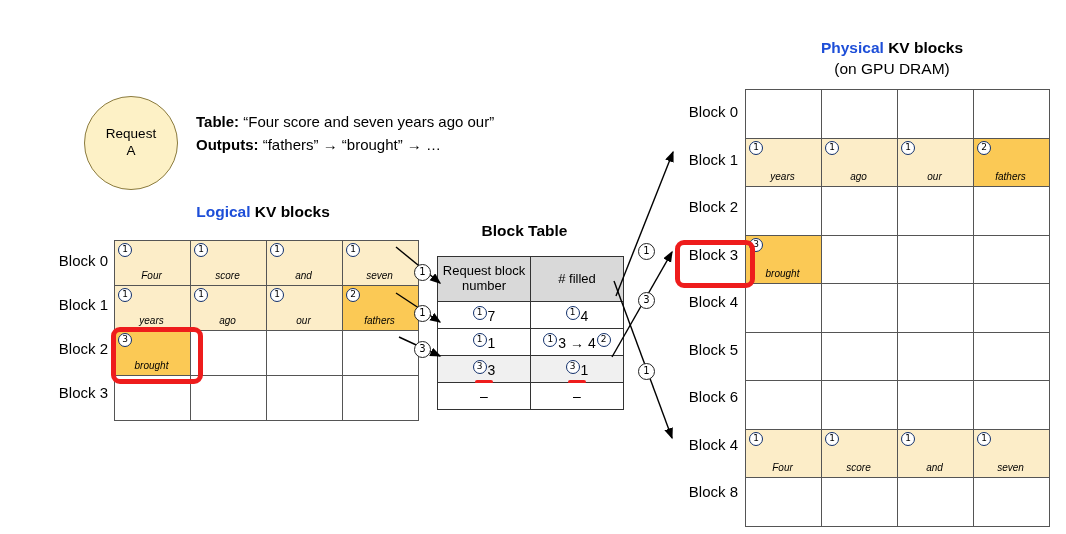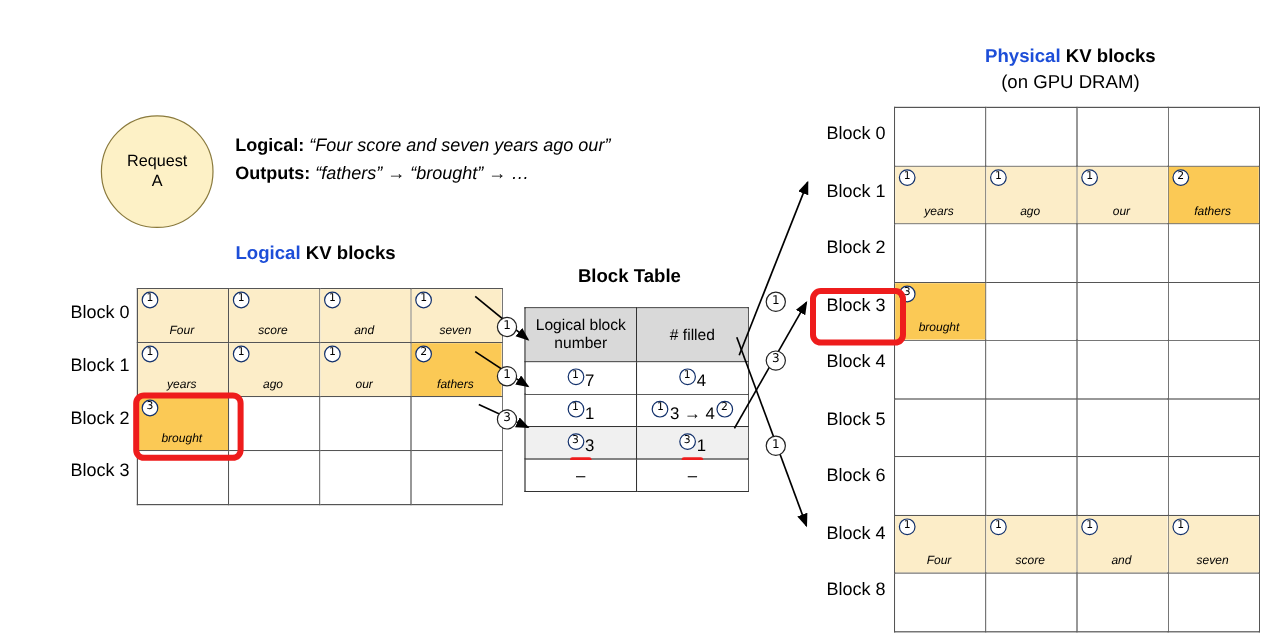--- a/index.html
+++ b/index.html
@@ -28,21 +28,21 @@
     text-align: center;
   }
 
   
   #prompt-block {
     left: 196px; top: 110px;
     font-size: 15px; line-height: 1.55;
     white-space: nowrap;
   }
   #prompt-block .lbl { font-weight: bold; }
-  #prompt-block .quo { font-style: italic; }
+  #prompt-block .quo { }
 
   
   .title {
     font-size: 15.5px;
     font-weight: bold;
     white-space: nowrap;
     text-align: center;
   }
   .title .red { color: #1d4ed8; }
   .title .blk { color: #000; font-weight: bold; }
@@ -183,21 +183,21 @@
 </head>
 <body>
 
 <div class="abs" id="request-bubble">
   <span>Request</span>
   <span>A</span>
 </div>
 
 <div class="abs" id="prompt-block">
   <div>
-    <span class="lbl">Logical:</span>
+    <span class="lbl">Table:</span>
     <span class="quo">“Four score and seven years ago our”</span>
   </div>
   <div>
     <span class="lbl">Outputs:</span>
     <span class="quo">“fathers” → “brought” → …</span>
   </div>
 </div>
 
 <div class="abs title" id="logical-title">
   <span class="red">Logical</span><span class="blk"> KV blocks</span>
@@ -302,21 +302,21 @@
 <div id="logical-row-labels">
     <div class="row-label" style="right: 958px; top: 252px;">Block 0</div>
     <div class="row-label" style="right: 958px; top: 296px;">Block 1</div>
     <div class="row-label" style="right: 958px; top: 340px;">Block 2</div>
     <div class="row-label" style="right: 958px; top: 384px;">Block 3</div>
   </div>
 
 <table class="abs grid" id="block-table">
   <tbody>
       <tr>
-        <td class="hdr">Logical block number</td>
+        <td class="hdr">Request block number</td>
         <td class="hdr"># filled</td>
       </tr>
       <tr>
         <td><span class="val">
             <span class="cnum-inline">1</span>
             <span>7</span>
           </span></td>
         <td><span class="val">
             <span class="cnum-inline">1</span>
             <span>4</span>

